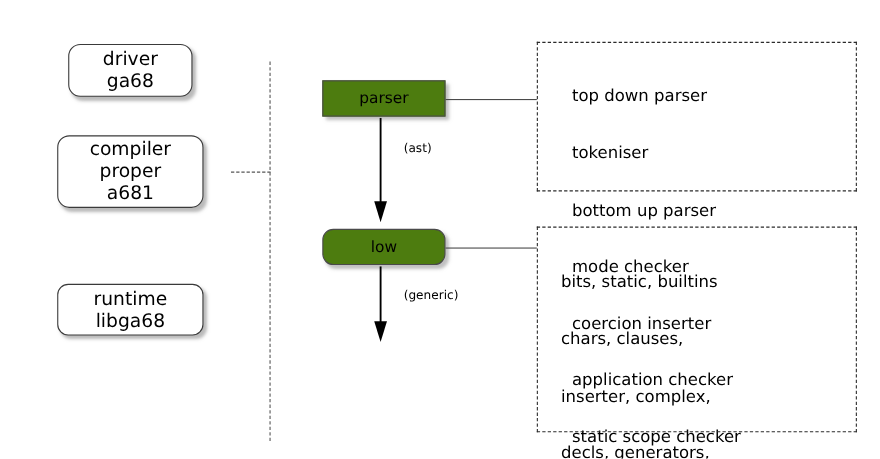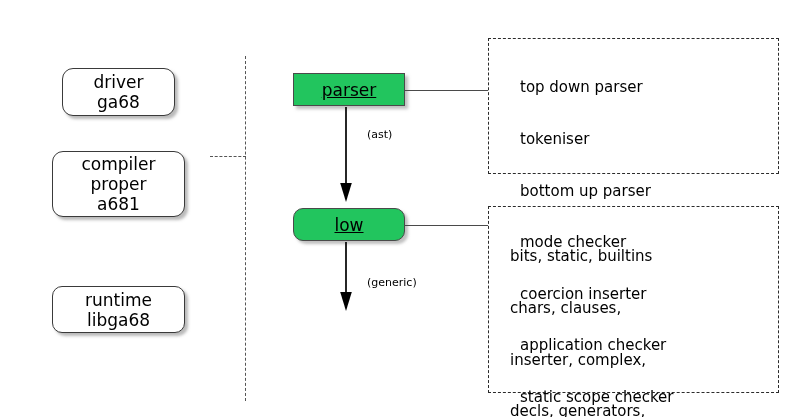--- a/index.html
+++ b/index.html
@@ -25,37 +25,35 @@
     border-radius: 11px;
     display: flex;
     flex-direction: column;
     align-items: center;
     justify-content: center;
     text-align: center;
     color: #000000;
     font-size: 17px;
     line-height: 20px;
     box-shadow: 3px 3px 3px rgba(130,130,130,0.55);
-    margin-top: 28px;
   }
   .comp-box .ln { display: block; white-space: pre; }
 
   
   .stage-box {
     position: absolute;
     box-sizing: border-box;
-    background: #22c55e;
+    background: #4d7c0f;
     border: 1.3px solid #4a4a4a;
     display: flex;
     align-items: center;
     justify-content: center;
     color: #000000;
-    font-size: 17px;
+    font-size: 14px;
     box-shadow: 3px 3px 3px rgba(140,140,140,0.55);
-    text-decoration: underline;
   }
 
   
   .dash-box {
     position: absolute;
     box-sizing: border-box;
     border: 1.4px dashed #2b2b2b;
     background: transparent;
   }
   .dash-list {
@@ -134,21 +132,21 @@
     </svg>
   </div>
   <div class="edge-label" style="left:367px; top:128px;">(ast)</div>
 
   <div class="arrow-wrap" style="left:338px; top:242px; width:16px; height:70px;">
     <svg width="16" height="70" viewBox="0 0 16 70">
       <line x1="8" y1="0" x2="8" y2="54" stroke="#000000" stroke-width="1.7"></line>
       <polygon points="8,69 2.2,50 13.8,50" fill="#000000"></polygon>
     </svg>
   </div>
-  <div class="edge-label" style="left:367px; top:276px;">(generic)</div>
+  <div class="edge-label" style="left:367px; top:262px;">(generic)</div>
 
   <div class="h-line" style="left:405px; top:90px; width:83px;"></div>
   <div class="h-line" style="left:405px; top:225px; width:83px;"></div>
 
   <div class="dash-box" style="left:488px; top:38px; width:291px; height:136px;"></div>
   <div class="dash-list" style="left:520px; top:45px;">
     <span class="ln">top down parser</span>
     <span class="ln">tokeniser</span>
     <span class="ln">bottom up parser</span>
     <span class="ln">mode checker</span>

